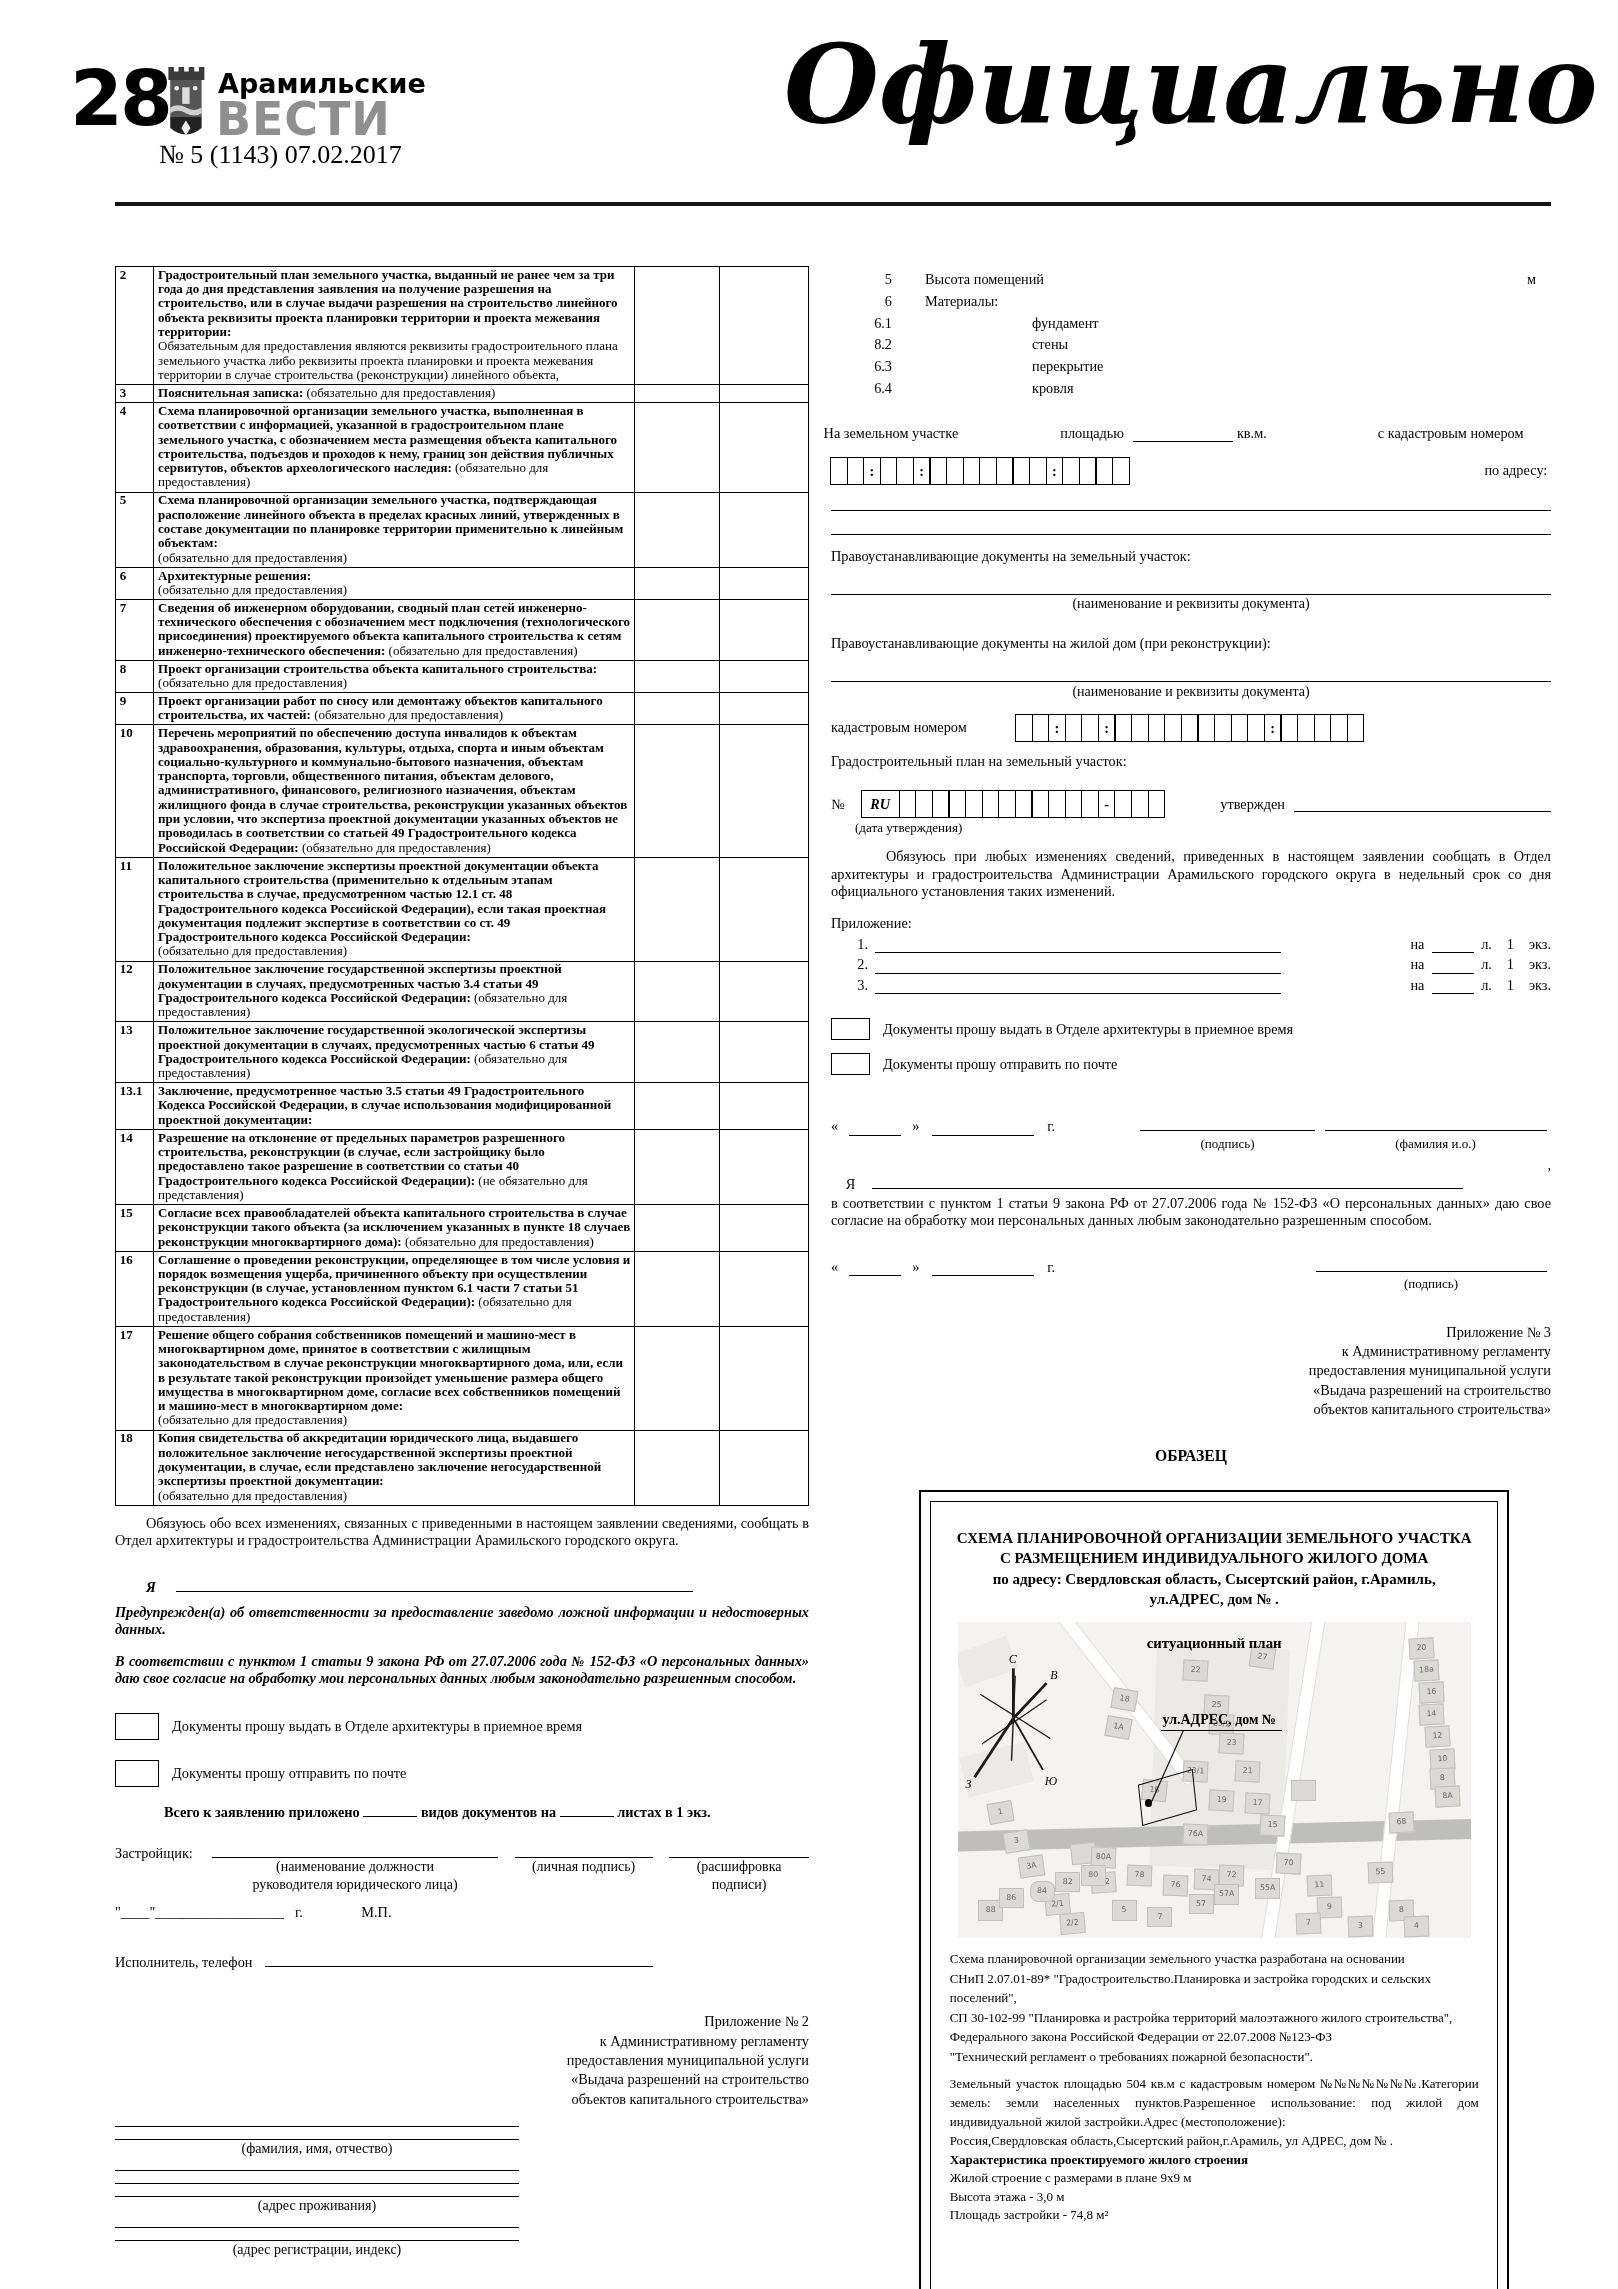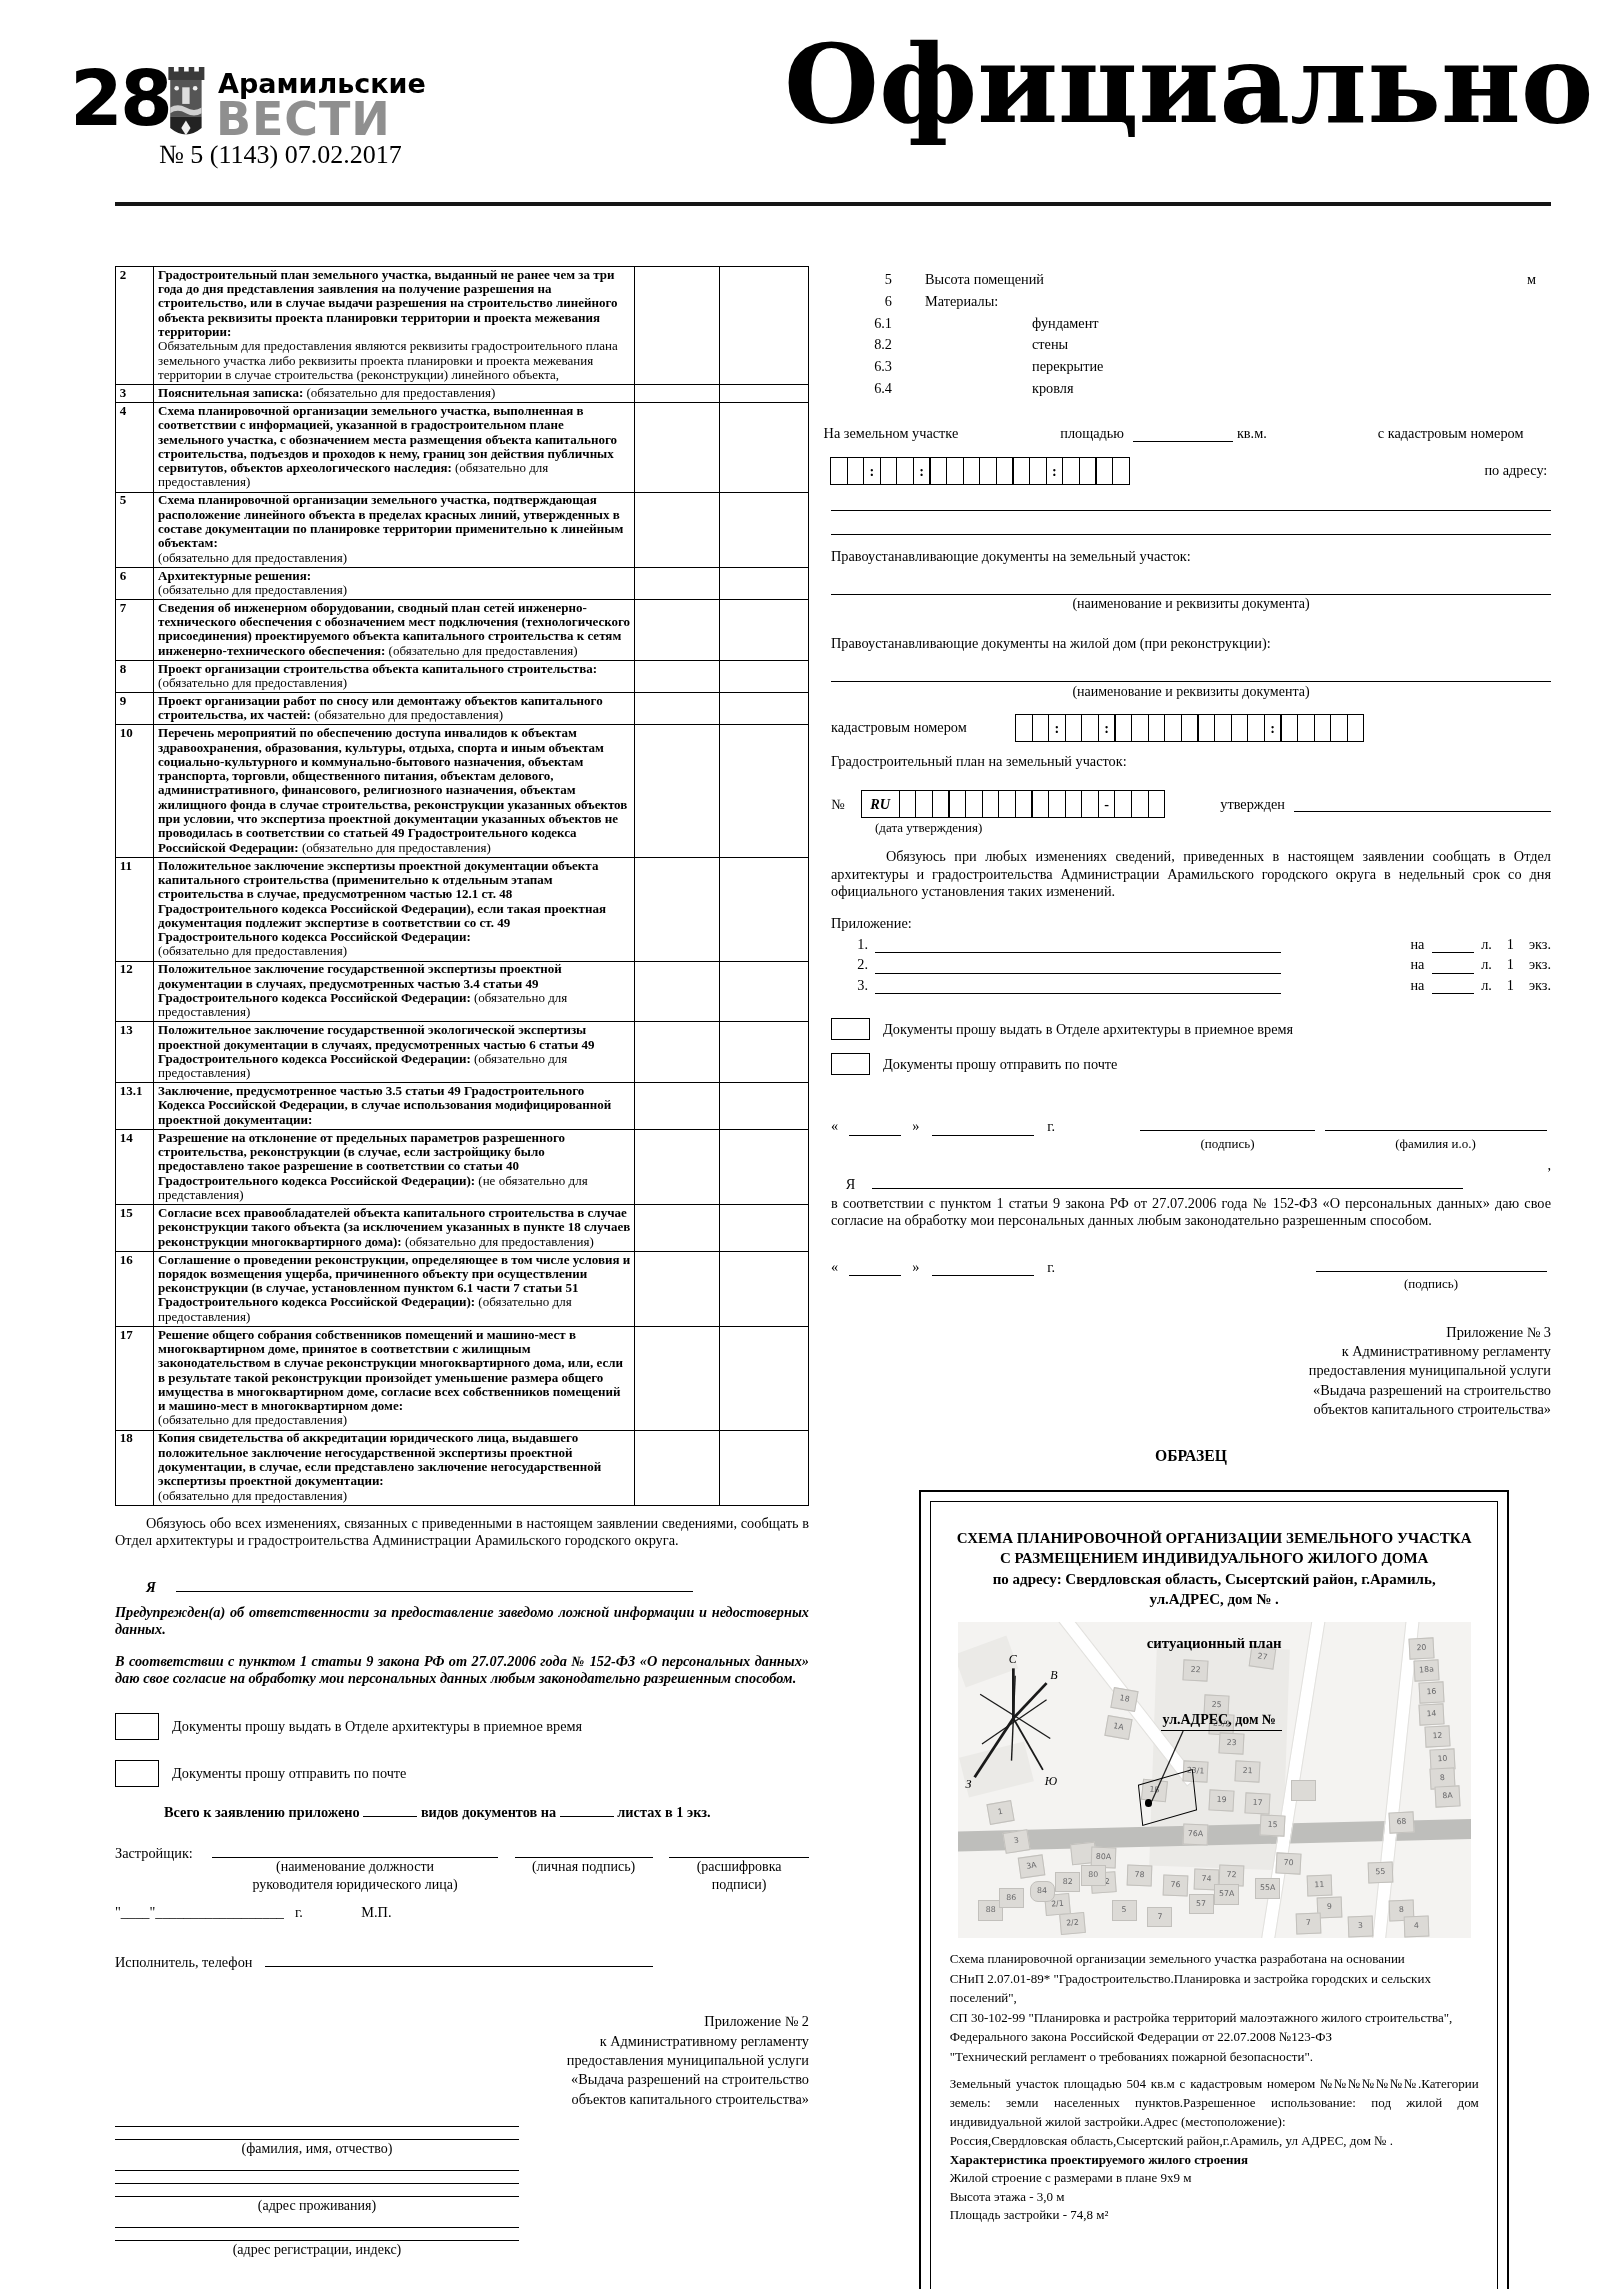--- a/index.html
+++ b/index.html
@@ -8,21 +8,21 @@
   
   .pgnum{position:absolute;left:70px;top:54px;font-family:"DejaVu Sans",sans-serif;
          font-weight:bold;font-size:76px;letter-spacing:-2.8px;}
   .crest{position:absolute;left:161px;top:65px;}
   .paper-top{position:absolute;left:218px;top:68px;font-family:"DejaVu Sans",sans-serif;
              font-weight:bold;font-size:27px;}
   .paper-bot{position:absolute;left:216px;top:92px;font-family:"DejaVu Sans",sans-serif;
              font-weight:bold;font-size:46px;color:#8f8f8f;letter-spacing:0.9px;}
   .issue{position:absolute;left:159px;top:140px;font-size:26px;}
   .section-title{position:absolute;left:784px;top:20px;width:766px;text-align:center;
-                 font-family:"DejaVu Serif",serif;font-weight:600;font-size:109px;}
+                 font-family:"DejaVu Serif",serif;font-style:italic;font-weight:600;font-size:109px;}
   .hdr-rule{position:absolute;left:115px;top:202px;width:1436px;height:3.7px;background:#151515;}
   
   .left-col{position:absolute;left:115px;top:266px;width:694px;font-size:14.3px;line-height:1.2;}
   table.doc{border-collapse:collapse;width:694px;font-size:13px;line-height:1.1;}
   table.doc td{border:1.5px solid #000;vertical-align:top;padding:0.9px 3.7px 1.8px 3.7px;}
   td.dnum{width:30px;font-weight:bold;}
   td.dc1{width:76px;} td.dc2{width:81px;}
   .par{margin-top:7.4px;text-align:justify;}
   .ind{text-indent:31px;}
   .bi{font-weight:bold;font-style:italic;}
@@ -447,21 +447,21 @@
           <span class="bcell"></span>
           <span class="bcell"></span>
           <span class="bcell">-</span>
           <span class="bcell"></span>
           <span class="bcell"></span>
           <span class="bcell"></span>
         </span>
       <span style="margin-left:55px;">утвержден</span>
       <span class="ul" style="width:258px;margin-left:9.2px;"></span>
     </div>
-    <div class="smallcap" style="margin-left:44px;margin-top:1.8px;">(дата утверждения)</div>
+    <div class="smallcap" style="margin-left:24px;margin-top:1.8px;">(дата утверждения)</div>
 
     <div class="par" style="text-indent:55px;margin-top:13px;">Обязуюсь при любых изменениях сведений, приведенных в настоящем заявлении сообщать в Отдел архитектуры и градостроительства Администрации Арамильского городского округа в недельный срок со дня официального установления таких изменений.</div>
 
     <div style="margin-top:14.8px;">Приложение:</div>
     <div id="attach-rows">
       <div class="attrow">
         <span style="width:37px;text-align:right;padding-right:7.4px;">1.</span>
         <span class="ul" style="width:406px;"></span>
         <span style="flex:1;"></span>
         <span>на</span>

